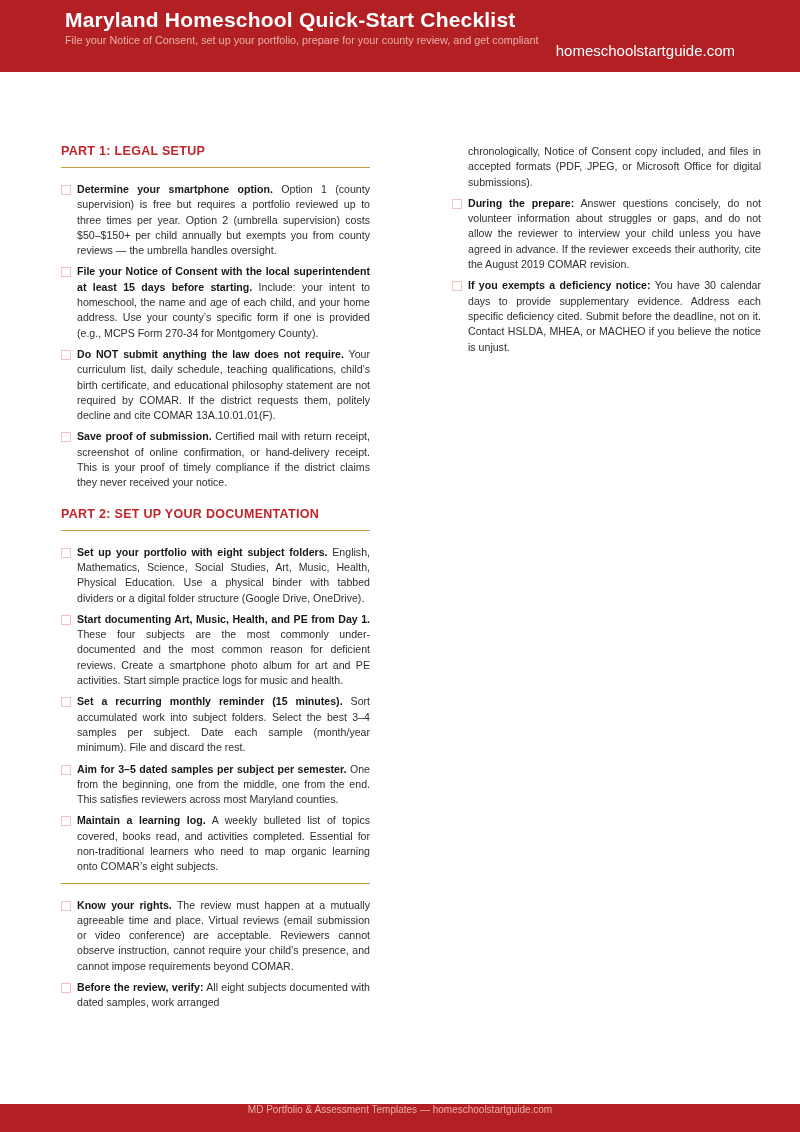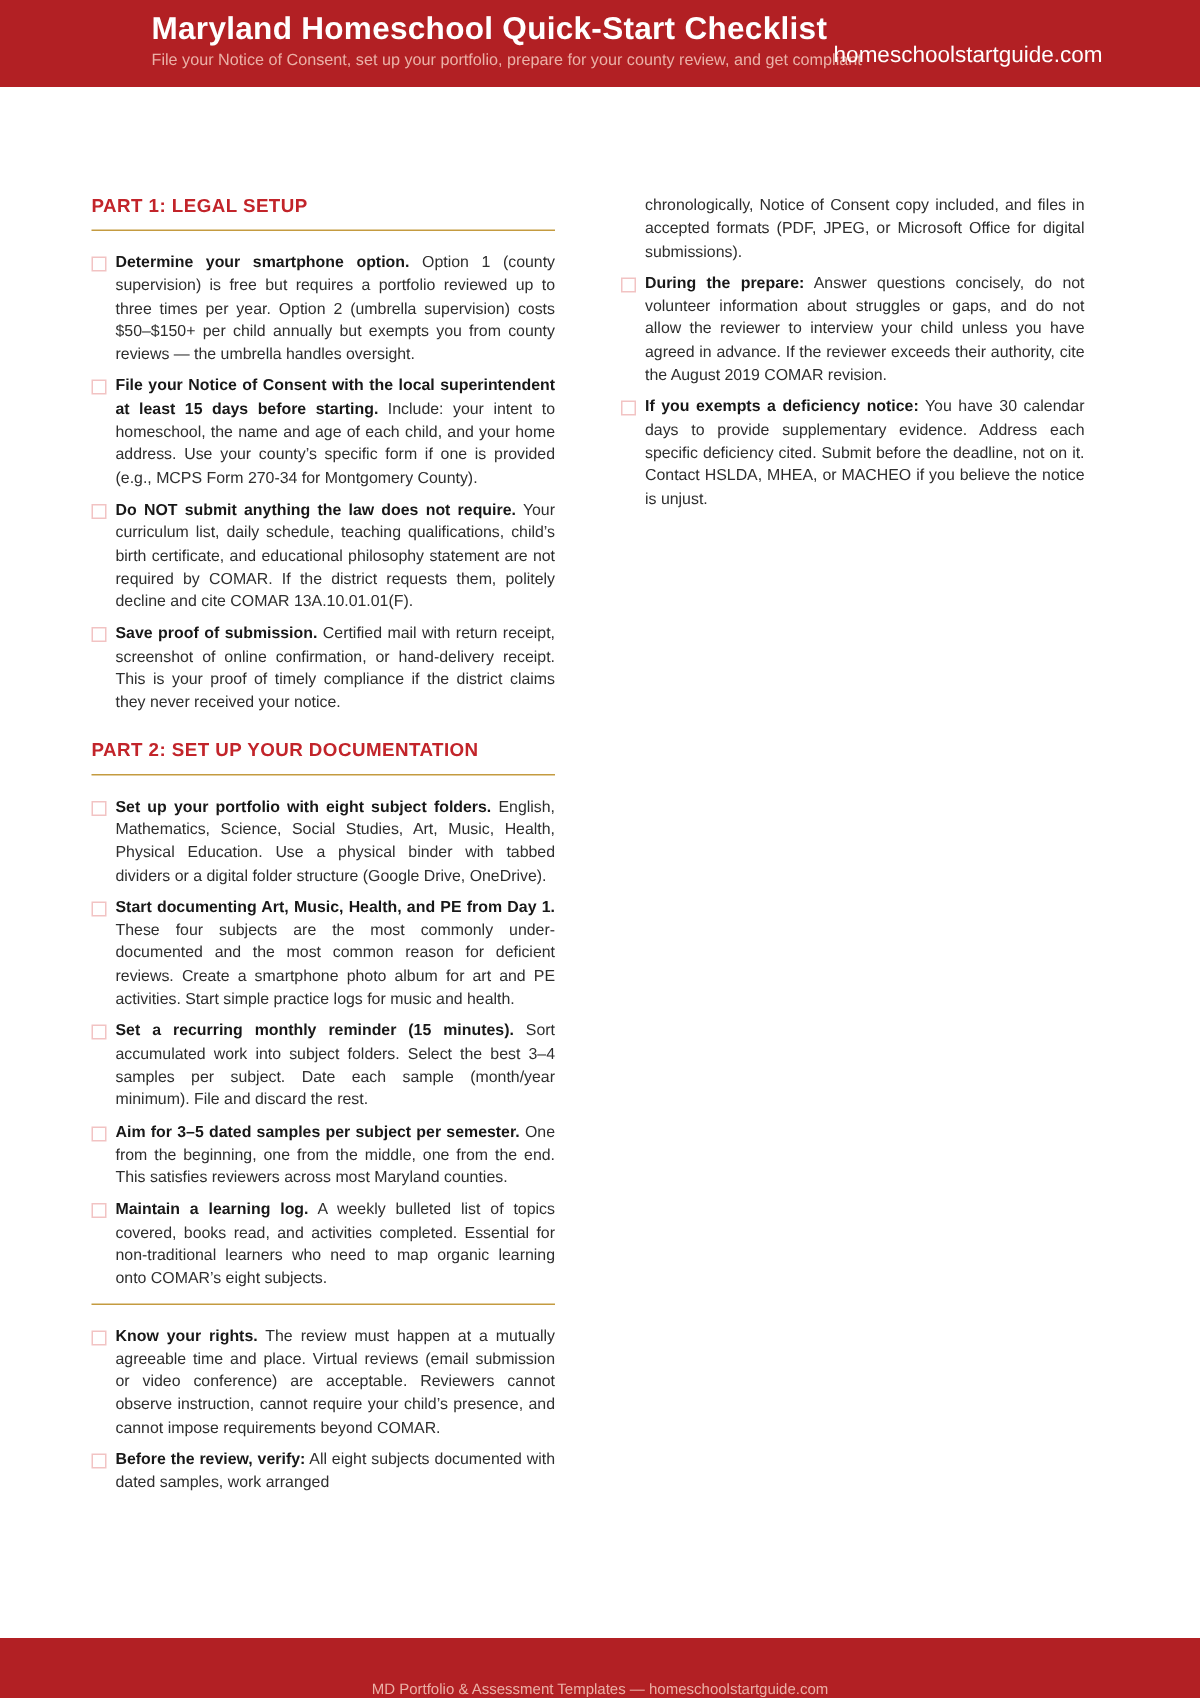--- a/index.html
+++ b/index.html
@@ -15,22 +15,22 @@
   html, body { margin: 0; padding: 0; background: #fff; }
   .page {
     width: 800px; height: 1132px;
     position: relative; overflow: hidden;
     background: #fff;
     font-family: "Liberation Sans", sans-serif;
   }
   
   .header {
     background: var(--brand-red);
-    height: 58px;
-    padding: 0 101px;
+    height: 72px;
+    padding: 0 65px;
     position: relative;
   }
   .header h1 {
     margin: 0; padding-top: 8px;
     font-size: 21px; line-height: 24px;
     color: #ffffff; letter-spacing: 0.2px;
     font-weight: 700;
   }
   .header .subtitle {
     margin: 2px 0 0;
@@ -38,21 +38,21 @@
     color: var(--subtitle-pink);
     font-weight: 400;
   }
   .header .site {
     position: absolute; right: 65px; bottom: 13px;
     color: #ffffff; font-size: 15px;
   }
   
   main {
     display: flex;
-    gap: 44px;
+    gap: 82px;
     padding: 72px 62px 0 61px;
   }
   .col { width: 309px; flex: 0 0 309px; }
   h2.section-heading {
     color: var(--heading-red);
     font-size: 12.5px; line-height: 15px;
     margin: 16px 0 0 0;
     letter-spacing: 0.3px;
     font-weight: 700;
   }
@@ -74,23 +74,23 @@
     flex: 1; margin: 0;
     font-size: 10.6px; line-height: 15.3px;
     color: var(--text-dark);
     text-align: justify;
   }
   .item-text b { color: var(--text-lead); font-weight: 700; }
   .continuation { margin: 0 0 6px 16px; }
   
   footer {
     position: absolute; left: 0; right: 0; bottom: 0;
-    height: 40px;
+    height: 28px;
     background: var(--brand-red);
-    display: flex; align-items: flex-end; justify-content: center;
+    display: flex; align-items: flex-start; justify-content: center;
   }
   footer span { color: var(--subtitle-pink); font-size: 10px; }
 </style>
 </head>
 <body>
 
 <div class="page">
 
   <div class="header">
     <h1>Maryland Homeschool Quick-Start Checklist</h1>

